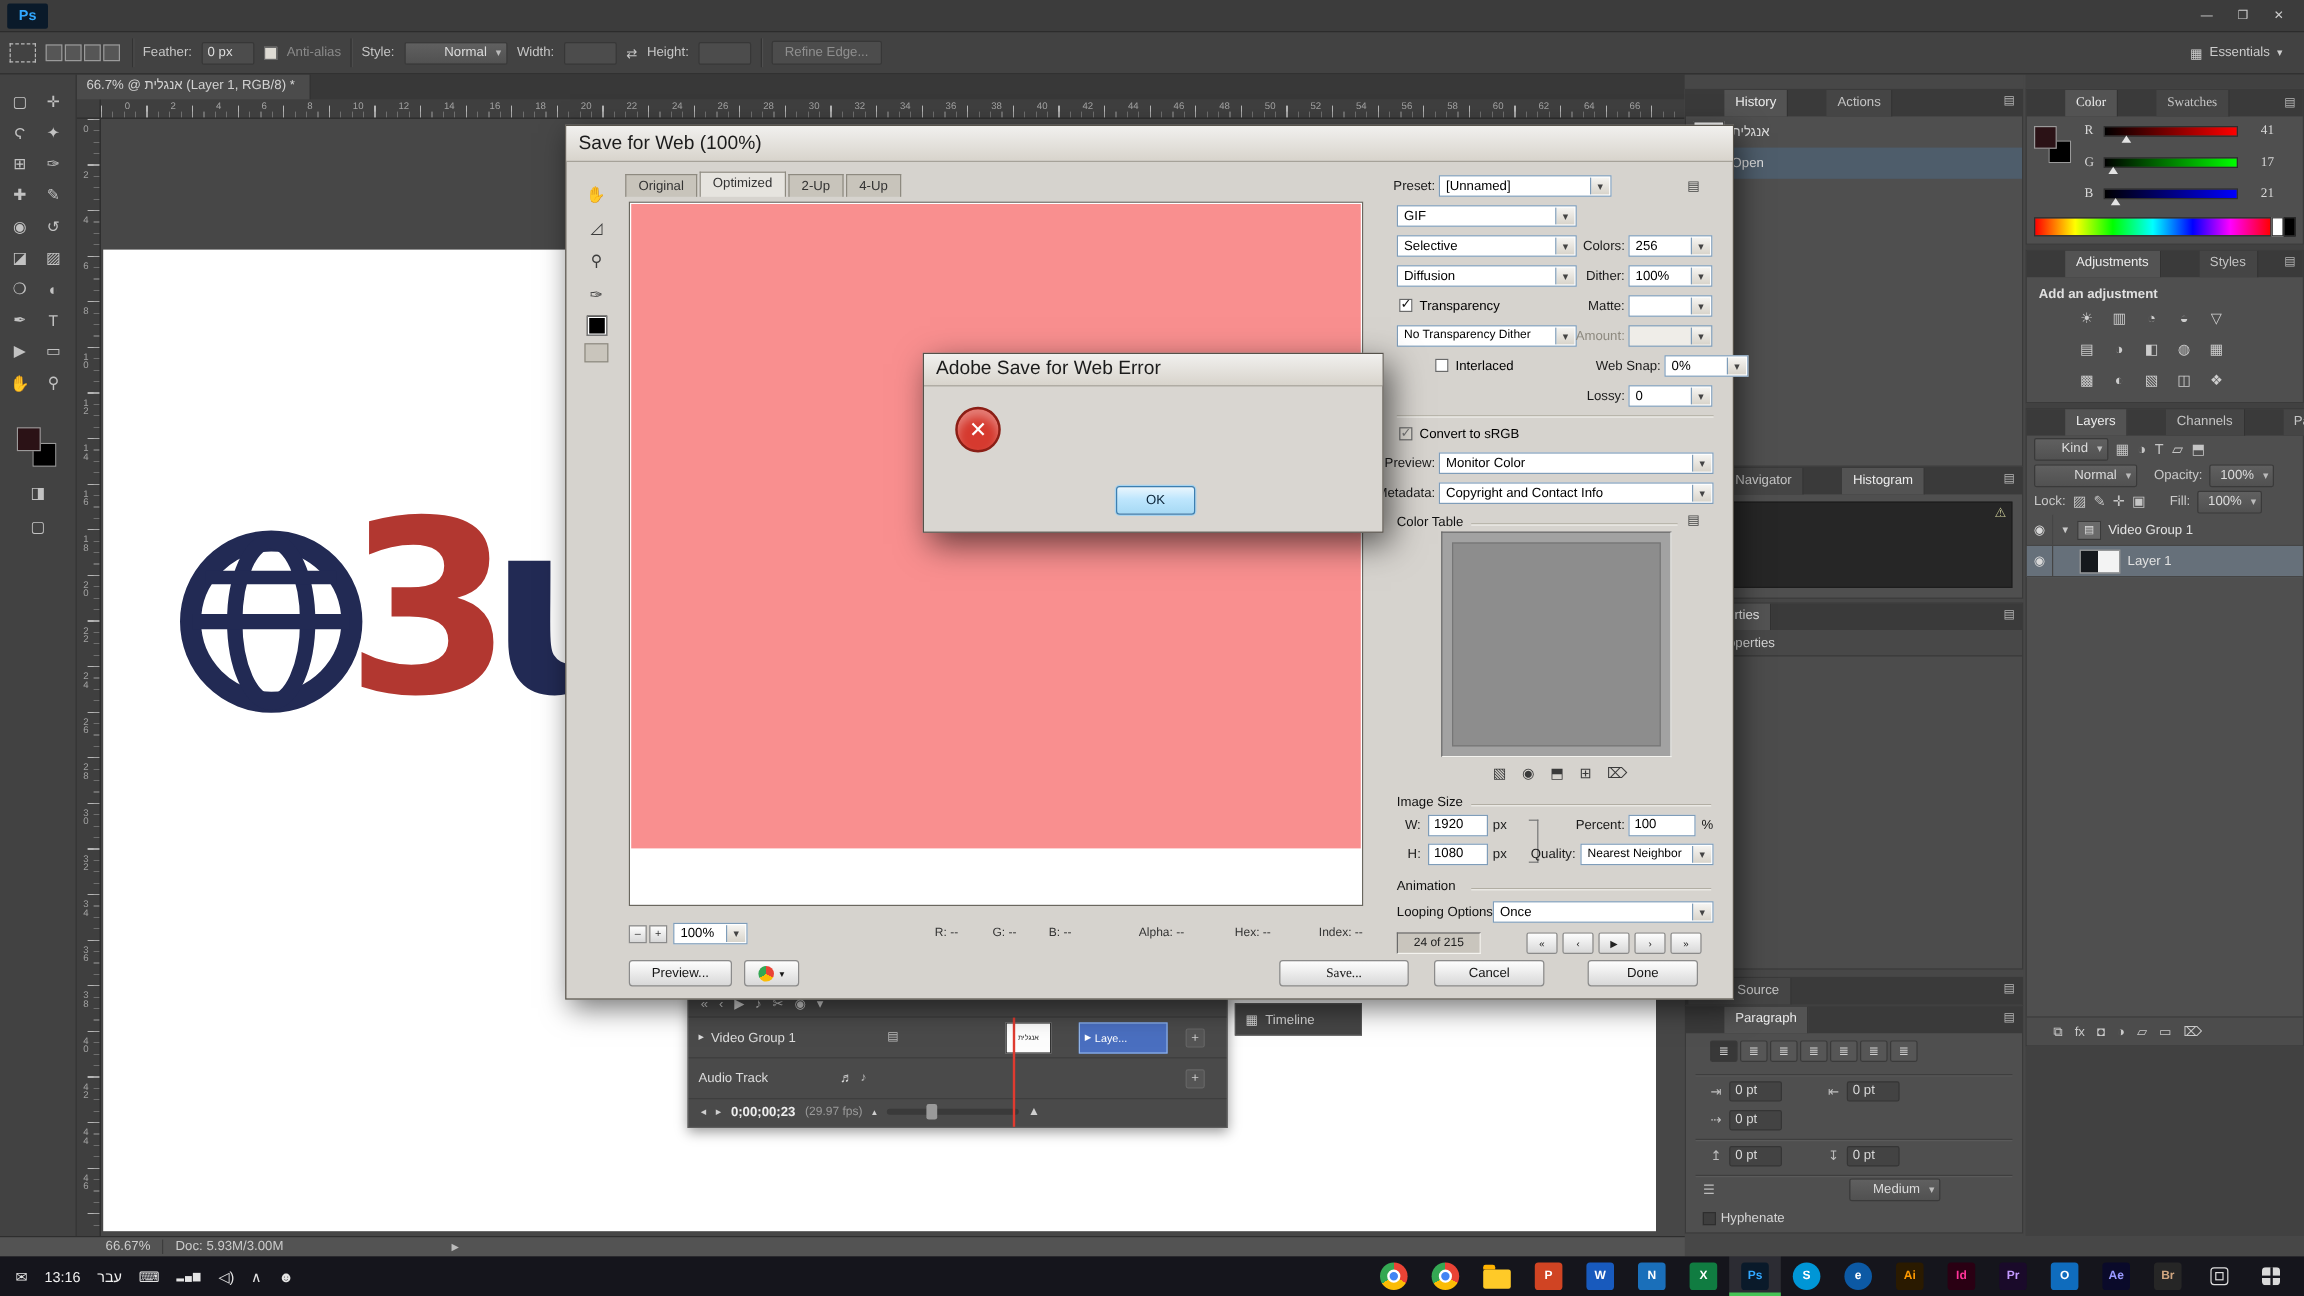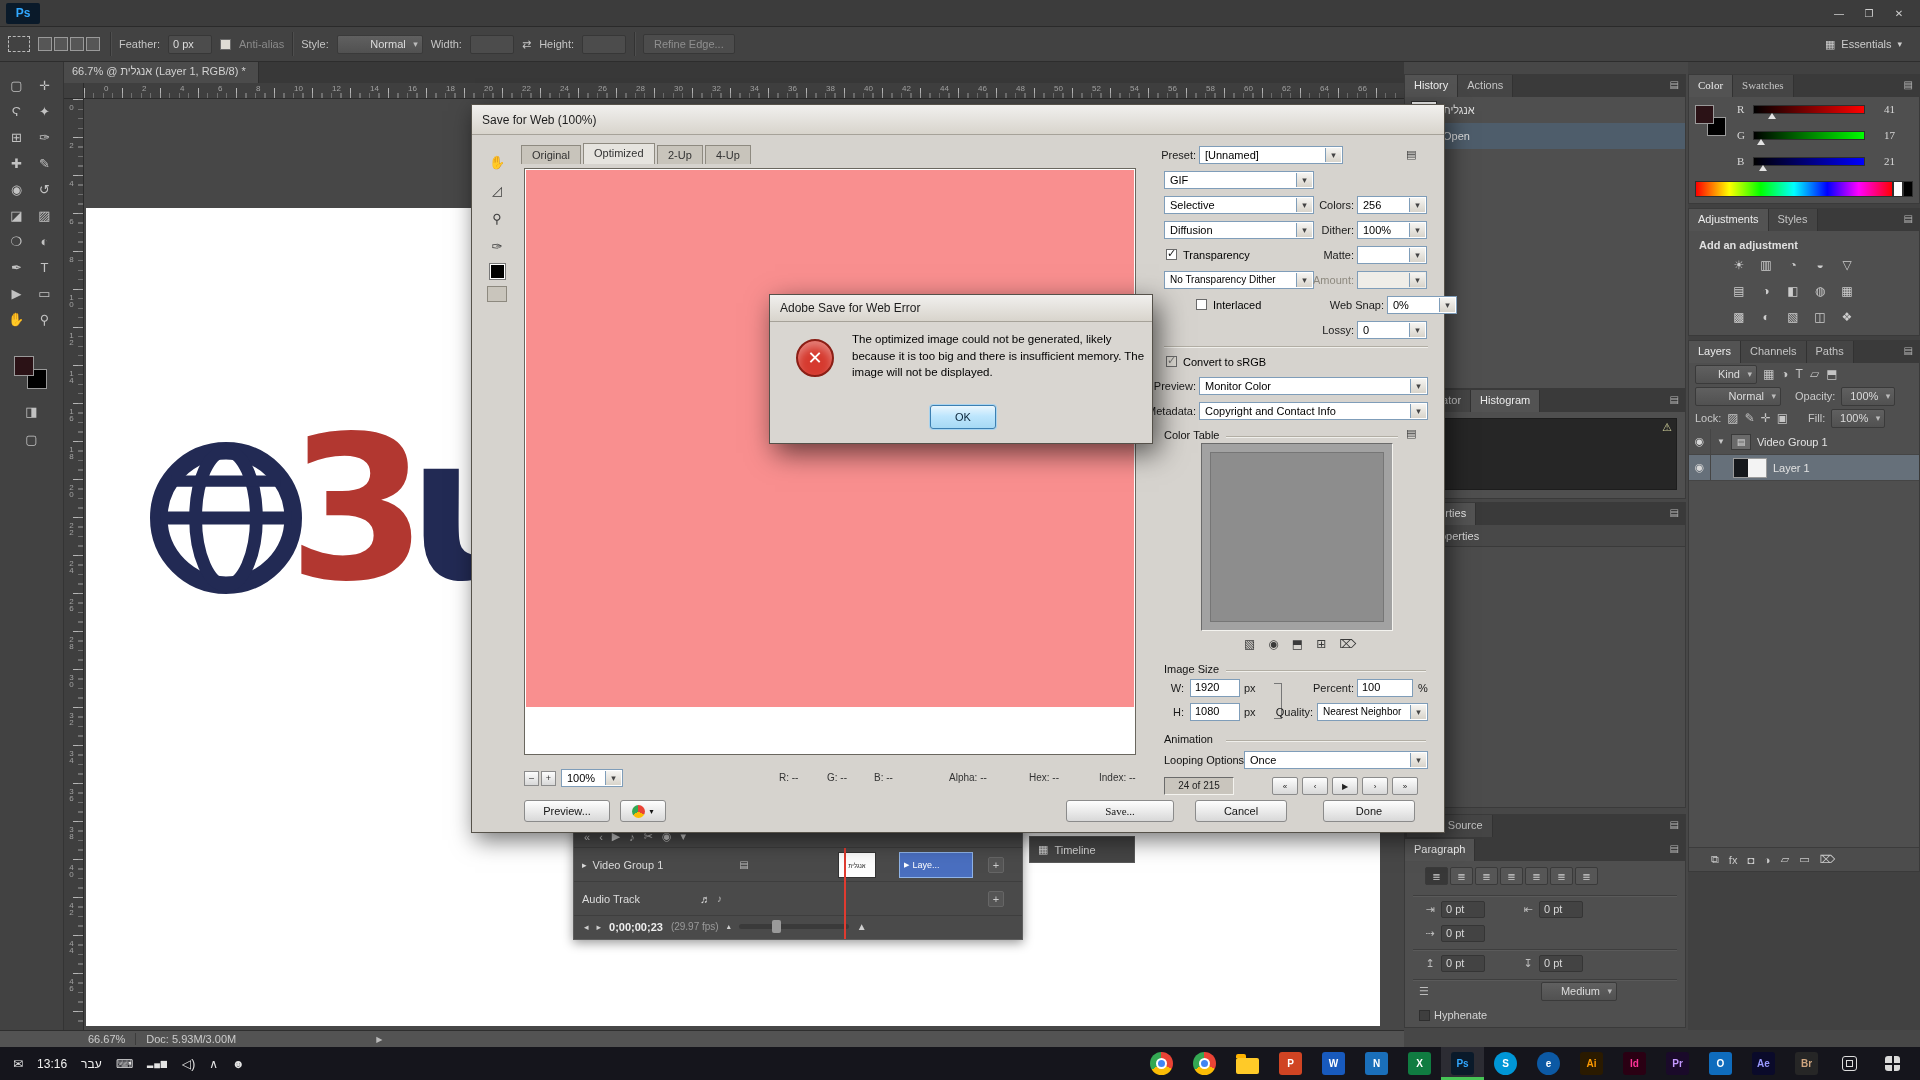--- a/index.html
+++ b/index.html
@@ -58,21 +58,21 @@
   #logo{position:absolute;left:60px;top:230px;width:420px;height:230px;}
   #logo .l3{position:absolute;left:142px;top:-46px;font-family:"DejaVu Sans",sans-serif;font-weight:bold;font-size:200px;color:#b23730;}
   #logo .lu{position:absolute;left:262px;top:-46px;font-family:"DejaVu Sans",sans-serif;font-weight:bold;font-size:200px;color:#222a54;}
 
   
   .dockcol{top:62px;height:968px;background:#474747;z-index:2;}
   #col1{left:1404px;width:282px;}
   #col2{left:1688px;width:232px;background:#414141;}
   .pgroup{position:absolute;left:0;width:100%;background:#4f4f4f;border:1px solid #3a3a3a;}
   .p-tabs{display:flex;background:#3a3a3a;height:22px;align-items:stretch;position:relative;}
-  .p-tab{padding:4px 9px;font-size:11px;color:#c4c4c4;background:#454545;border-right:1px solid #323232;white-space:nowrap;}
+  .p-tab{padding:4px 9px;font-size:11px;color:#c4c4c4;background:#454545;border-right:1px solid #323232;white-space:nowrap;margin-left:32px;}
   .p-tab.active{background:#535353;color:#ececec;}
   .fly{margin-left:auto;color:#b5b5b5;font-size:10px;padding:4px 6px;}
   .hist-row{display:flex;align-items:center;height:26px;gap:6px;padding-left:6px;color:#dedede;font-size:11px;}
   .hist-row.selected{background:#4e5d6b;}
   .hist-thumb{width:26px;height:18px;background:#f2f2f2;border:1px solid #2e2e2e;flex:none;}
   #histogram-box{position:absolute;left:8px;top:6px;right:8px;height:72px;background:#262626;border:1px solid #1d1d1d;}
   #histogram-box .warn{position:absolute;right:4px;top:2px;color:#cfcf9a;font-size:11px;}
   .phdr{height:22px;background:#484848;border-bottom:1px solid #3a3a3a;color:#d8d8d8;font-size:11px;display:flex;align-items:center;}
 
   
@@ -129,21 +129,21 @@
   #playhead{position:absolute;left:270px;top:22px;width:2px;height:91px;background:#e03b30;z-index:3;}
   #tl-bottom{display:flex;align-items:center;gap:8px;height:21px;padding-left:10px;color:#cfcfcf;}
   #tl-timecode{font-weight:bold;color:#eee;font-size:11px;}
   #tl-fps{color:#9a9a9a;font-size:10px;}
   #tl-zoom{position:relative;width:110px;height:5px;background:#3a3a3a;border-radius:3px;}
   #tl-zoom .thumb{position:absolute;left:30%;top:-4px;width:9px;height:13px;background:#9a9a9a;border-radius:2px;}
   #tl-tab{left:1029px;top:836px;width:106px;height:27px;background:#454545;border:1px solid #5a5a5a;z-index:10;display:flex;align-items:center;gap:6px;padding-left:8px;color:#d8d8d8;}
 
   
   #sfw{left:471px;top:104px;width:974px;height:729px;background:#d6d3ce;border:1px solid #56524a;z-index:30;box-shadow:4px 7px 22px rgba(0,0,0,.55);}
-  .dlg-title{height:30px;background:linear-gradient(#f1f0ee,#d8d4cc);border-bottom:1px solid #a6a299;display:flex;align-items:center;padding-left:10px;font-size:12px;color:#1c1c1c;}
+  .dlg-title{height:30px;background:linear-gradient(#f1f0ee,#d8d4cc);border-bottom:1px solid #a6a299;display:flex;align-items:center;padding-left:10px;font-size:16px;color:#1c1c1c;}
   .sfw-tab{position:absolute;top:40px;height:19px;padding:3px 10px;font-size:11px;color:#333;background:#c8c4bb;border:1px solid #8e8a80;border-bottom:none;}
   .sfw-tab.active{background:#e6e4df;height:21px;top:38px;z-index:2;}
   #sfw-tools{position:absolute;left:10px;top:46px;width:30px;display:flex;flex-direction:column;gap:6px;align-items:center;}
   .sfw-tool{width:24px;height:22px;display:flex;align-items:center;justify-content:center;color:#3c3c3c;font-size:13px;}
   #sfw-eyedrop-swatch{width:17px;height:17px;background:#000;border:1px solid #777;box-shadow:inset 0 0 0 1px #fff;}
   #sfw-slice-toggle{width:20px;height:16px;border:1px solid #8d897f;background:#c9c5bc;}
   #sfw-preview{position:absolute;left:52px;top:63px;width:612px;height:587px;border:1px solid #6a675f;background:#fff;}
   #sfw-img{position:absolute;left:1px;top:1px;width:608px;height:537px;background:var(--pink);}
   .srow{position:absolute;left:52px;top:662px;width:612px;height:22px;display:flex;align-items:center;font-size:10px;color:#333;}
   .sq{width:15px;height:15px;background:linear-gradient(#fdfdfd,#d8d8d8);border:1px solid #8b8b8b;font-size:9px;display:flex;align-items:center;justify-content:center;color:#333;margin-right:2px;}
@@ -799,21 +799,20 @@
         </span>
     </div>
   </div>
 </div>
 
 <div id="errdlg" class="a">
   <div class="dlg-title" style="height:27px;">
     <span>Adobe Save for Web Error</span>
   </div>
   <div id="err-icon">✕</div>
-  <div id="err-msg">The optimized image could not be generated, likely because it is too big and there is insufficient memory. The image will not be displayed.</div>
   <div id="err-ok">OK</div>
 </div>
 
 <div id="taskbar" class="a">
   <span class="tray-ic">✉</span>
   <span class="tray-txt">13:16</span>
   <span class="tray-txt">עבר</span>
   <span class="tray-ic">⌨</span>
   <span class="tray-ic" style="font-size:8px;letter-spacing:1px;">▂▄▆</span>
   <span class="tray-ic">◁)</span>

